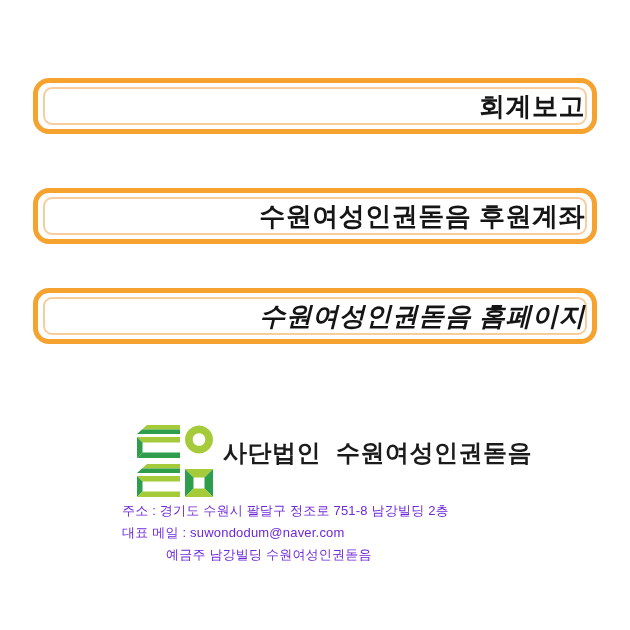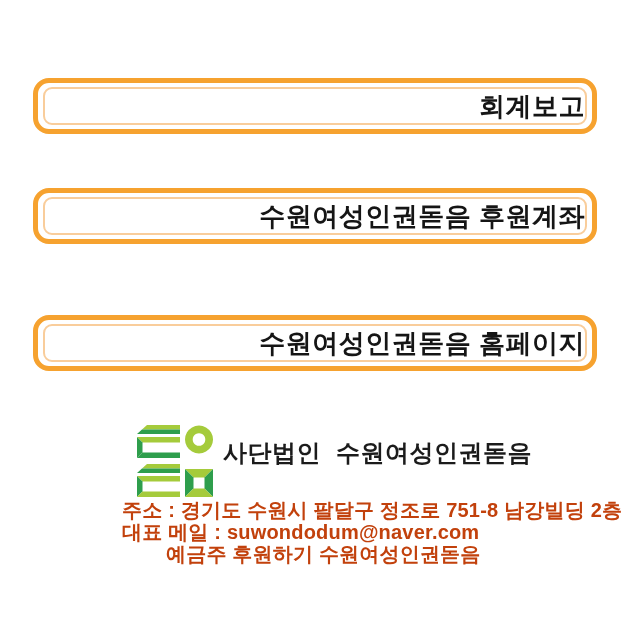--- a/index.html
+++ b/index.html
@@ -38,21 +38,21 @@
     align-items: center;
     justify-content: flex-end;
     font-size: 26px;
     font-weight: bold;
     color: #151515;
     letter-spacing: 0.5px;
     white-space: nowrap;
   }
   .btn-1 { top: 78px; }
   .btn-2 { top: 188px; }
-  .btn-3 { top: 315px; }
+  .btn-3 { top: 288px; font-style: italic; }
 
   
   .logo-mark {
     position: absolute;
     left: 137px;
     top: 425px;
     width: 76px;
     height: 72px;
   }
   .logo-title {
@@ -70,23 +70,23 @@
   }
   .lg { fill: #A5CB3B; }   
   .dg { fill: #2E9E4C; }   
 
   
   .footer {
     position: absolute;
     left: 122px;
     top: 500px;
     width: 460px;
-    font-size: 20px;
-    font-weight: bold;
-    color: #c2410c;
+    font-size: 13px;
+    font-weight: normal;
+    color: #6d28d9;
     line-height: 21.8px;
     letter-spacing: 0.2px;
     white-space: nowrap;
   }
   .footer .indent { padding-left: 44px; }
 </style>
 </head>
 <body>
 
 <div class="canvas">
@@ -134,16 +134,16 @@
   </svg>
 
   <div class="logo-title">
     <span>사단법인</span>
     <span>수원여성인권돋음</span>
   </div>
 
   <div class="footer">
     <div>주소 : 경기도 수원시 팔달구 정조로 751-8 남강빌딩 2층</div>
     <div>대표 메일 : suwondodum@naver.com</div>
-    <div class="indent">예금주 후원하기 수원여성인권돋음</div>
+    <div class="indent">예금주 남강빌딩 수원여성인권돋음</div>
   </div>
 
 </div>
 
 </body></html>

